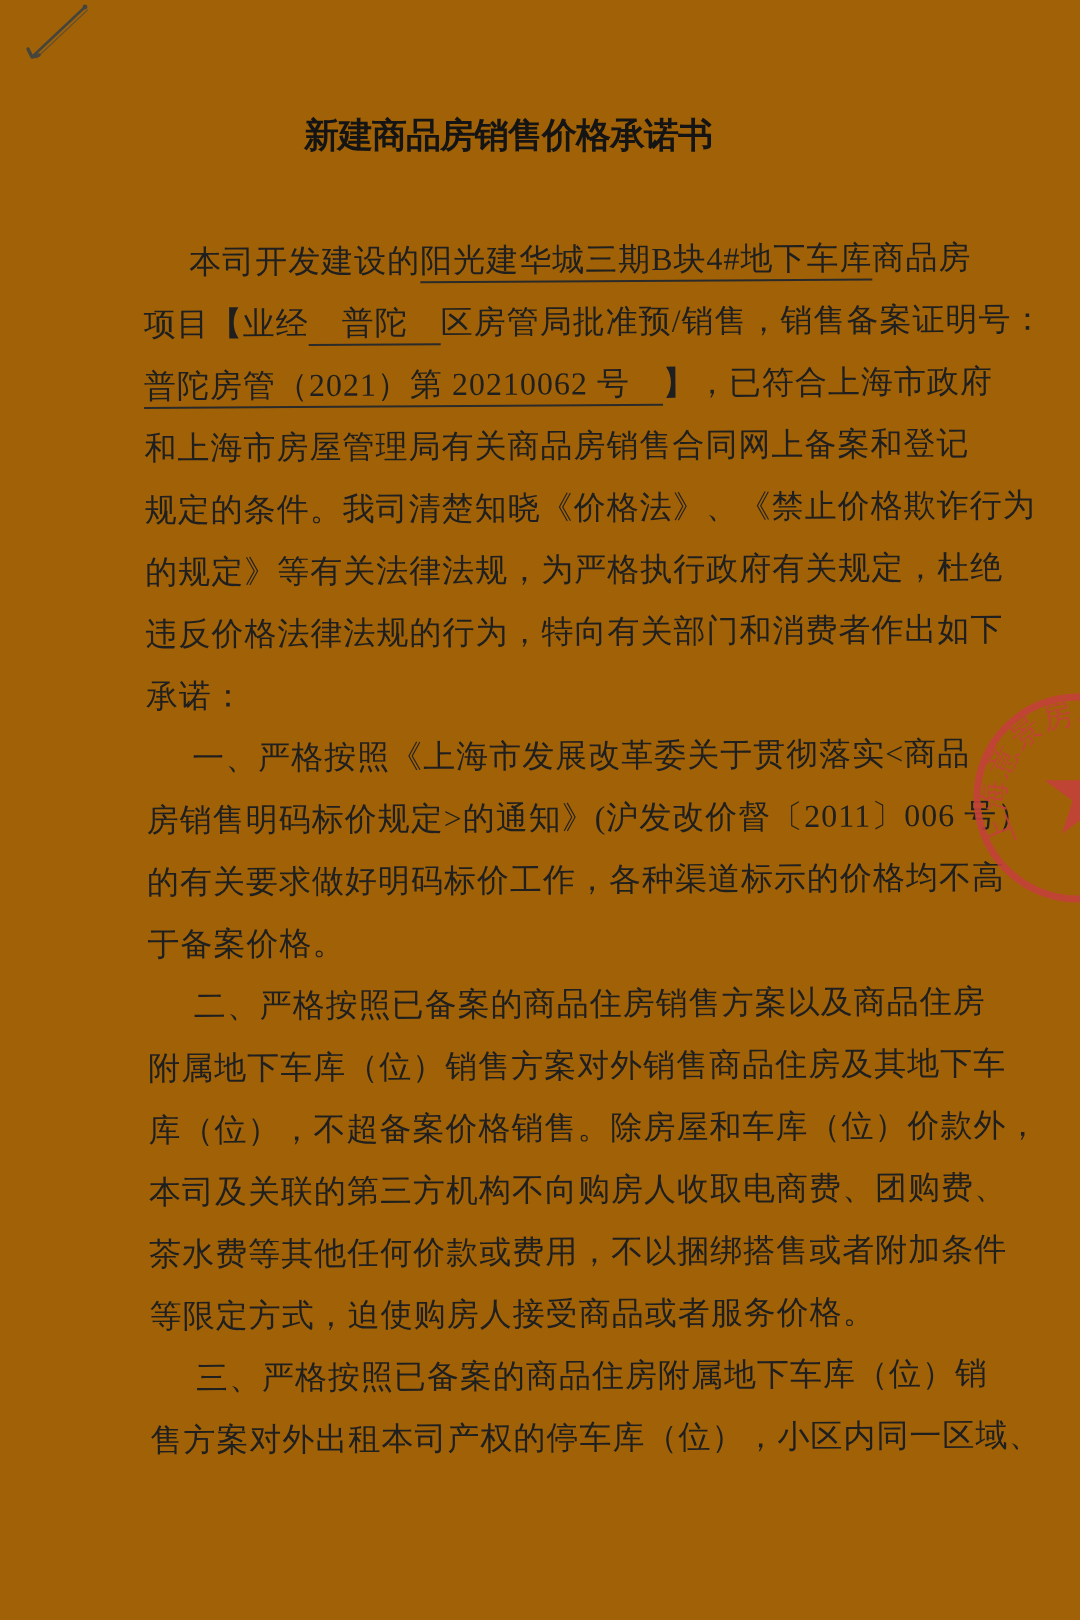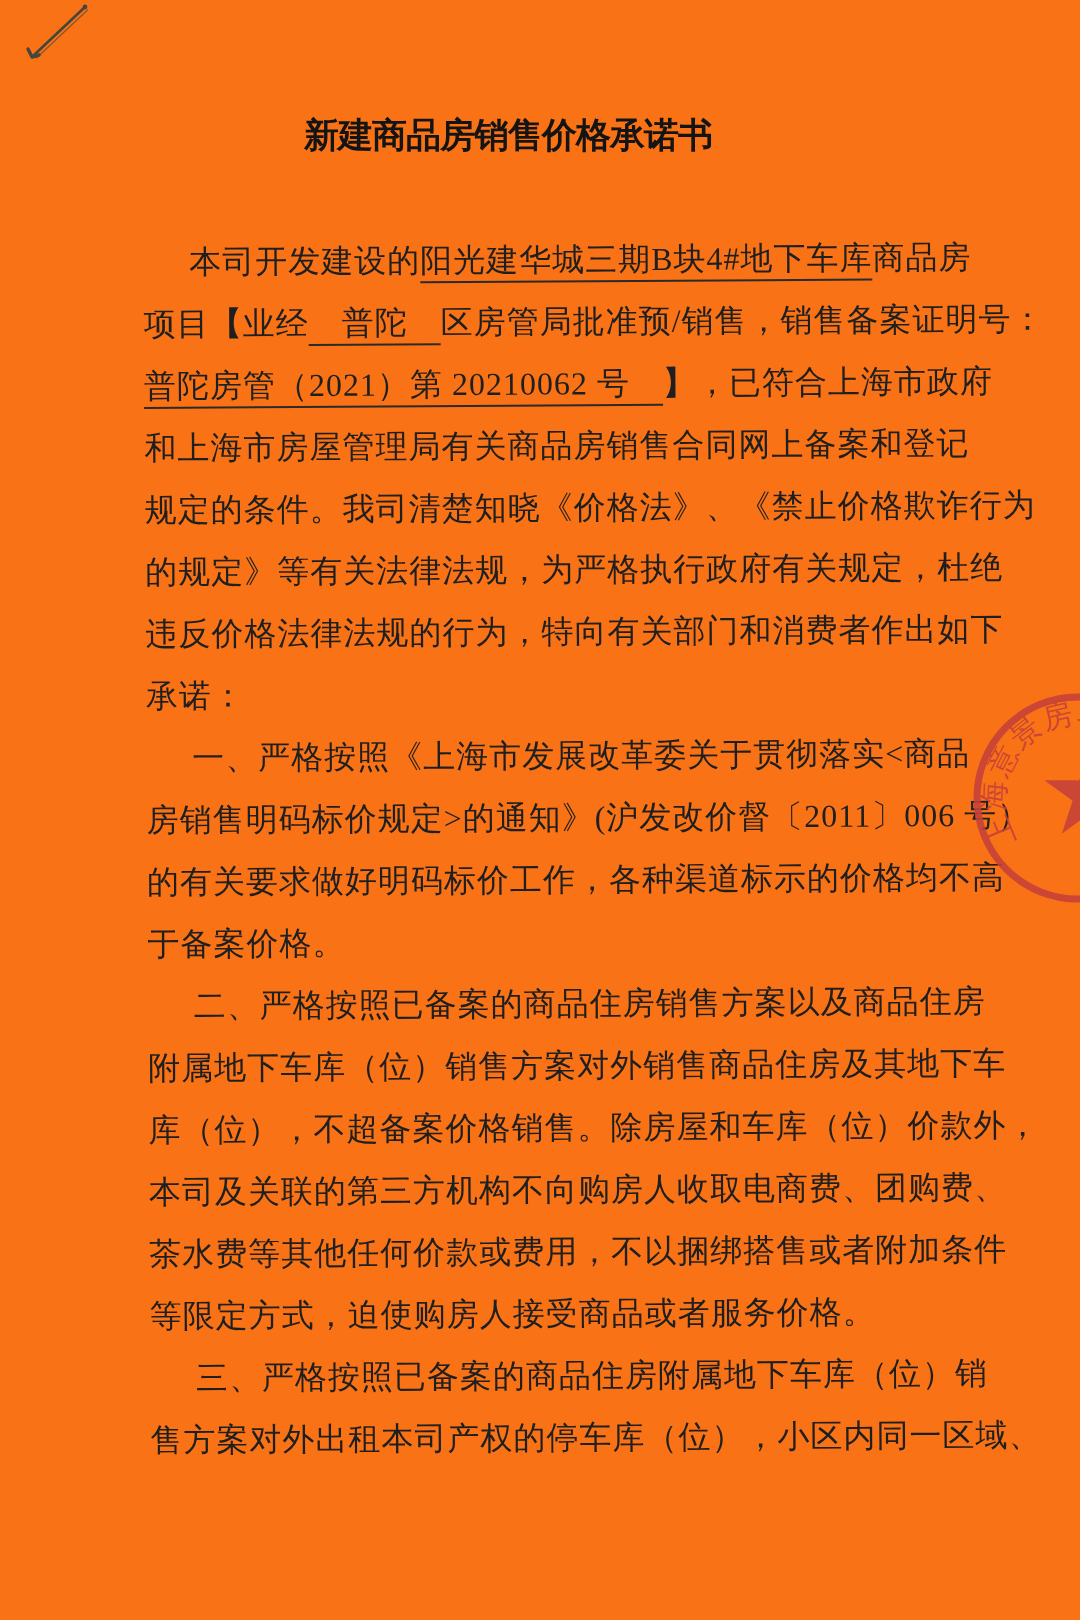--- a/index.html
+++ b/index.html
@@ -1,19 +1,19 @@
 <!DOCTYPE html>
 <html><head>
 <meta charset="utf-8">
 <style>
   html,body { margin:0; padding:0; }
   .page {
     position:relative;
     width:1080px; height:1620px;
-    background:#f97316;
+    background:#a16207;
     overflow:hidden;
     font-family:"Liberation Serif", serif;
     color:#1f1f1f;
   }
   .doc-title {
     position:absolute;
     top:112px; left:0; width:1080px;
     margin:0;
     text-align:center;
     transform:translateX(-32px);

